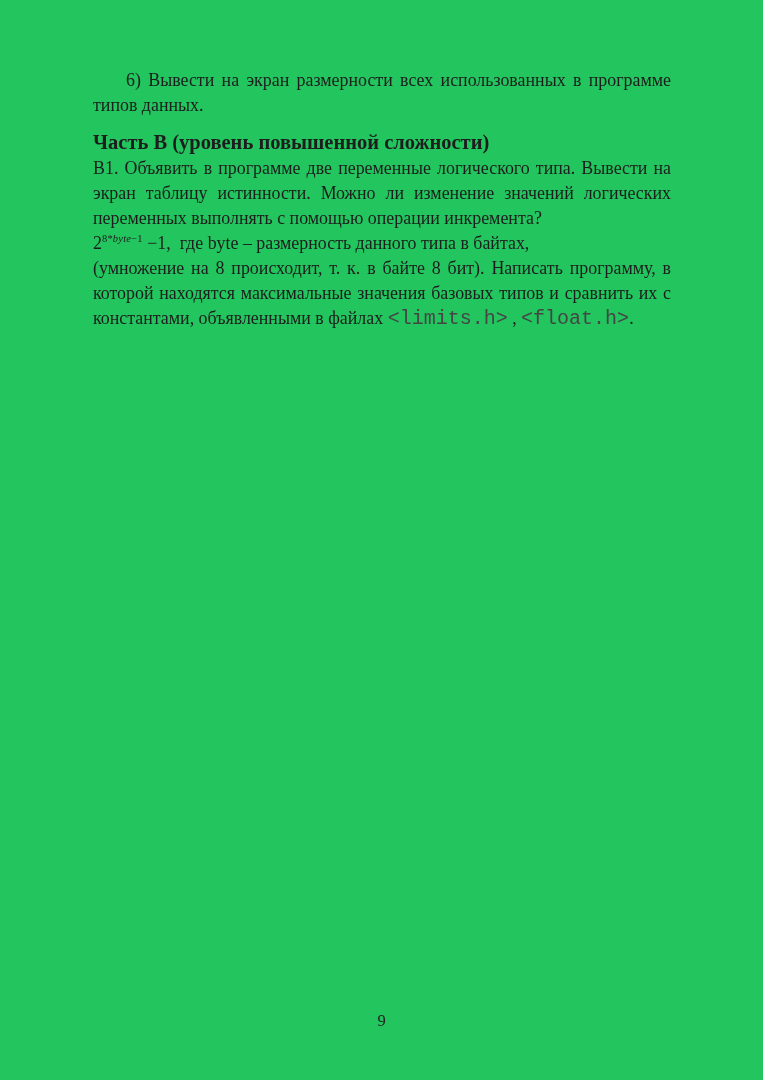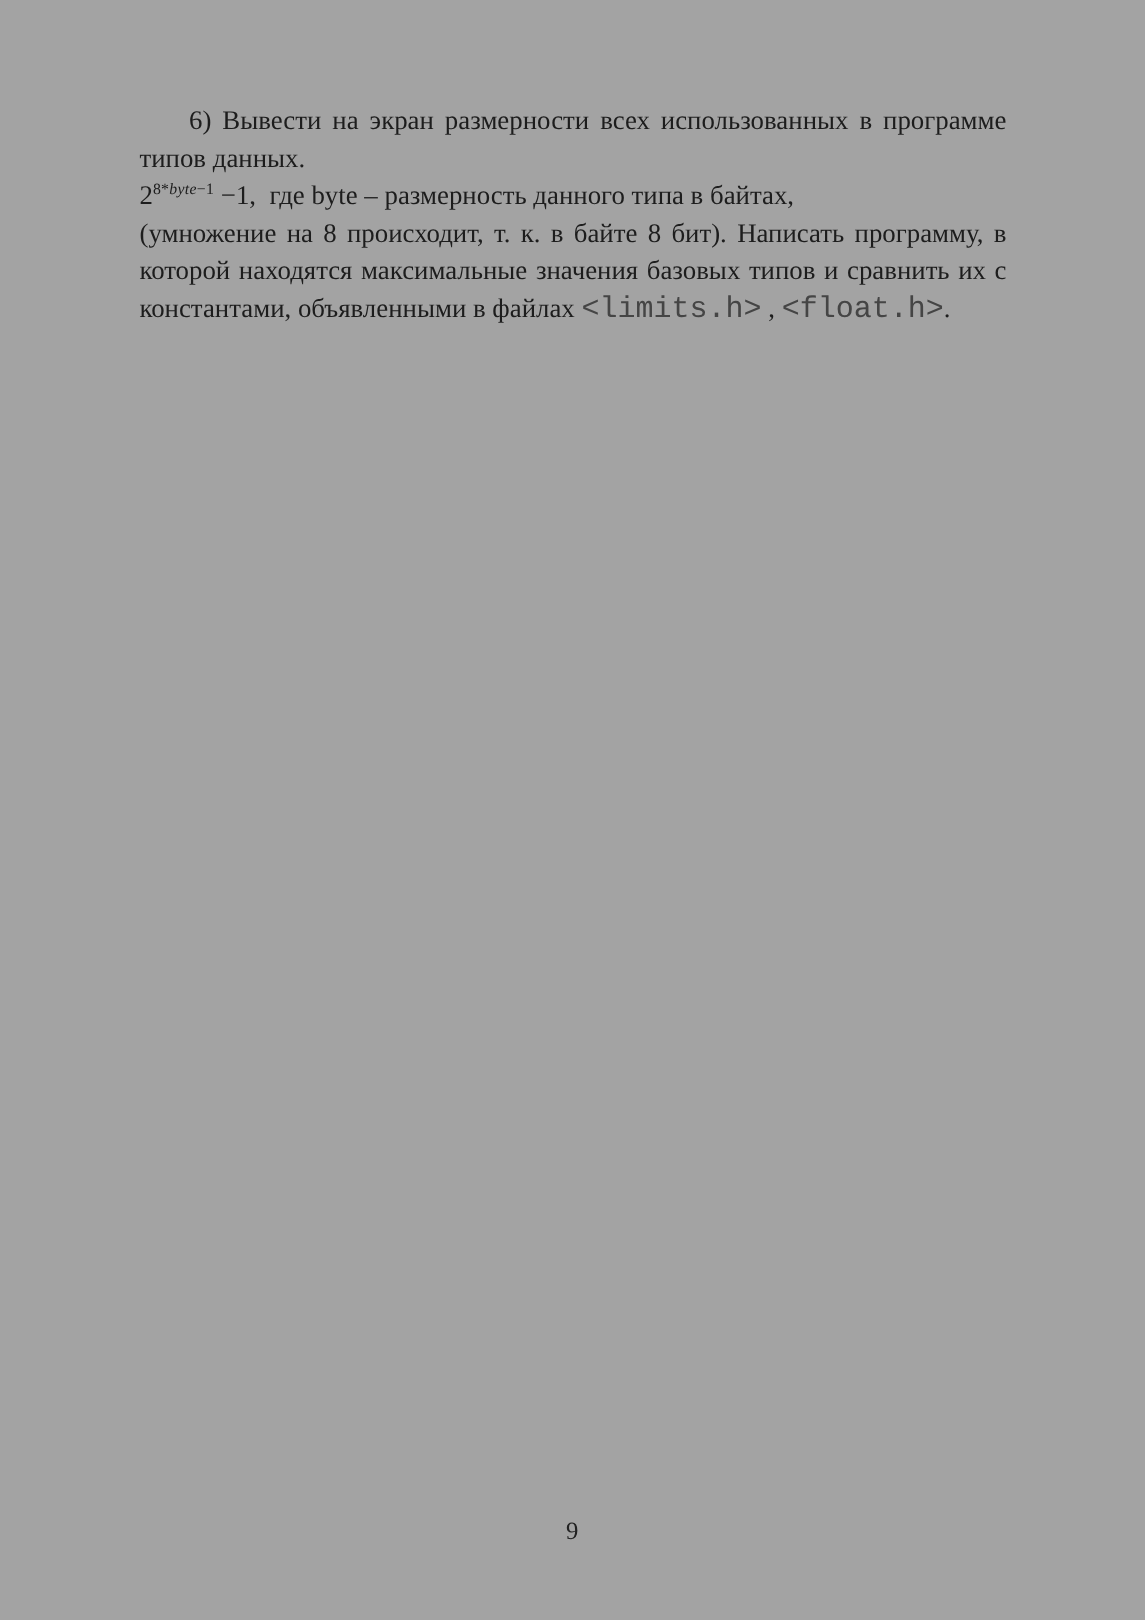--- a/index.html
+++ b/index.html
@@ -11,21 +11,21 @@
     width: 763px;
     height: 1080px;
     position: relative;
     overflow: hidden;
     font-family: "Liberation Serif", serif;
     color: #1d1d1d;
   }
   .page {
     position: absolute;
     inset: 0;
-    background: #a3a3a3;
+    background: #22c55e;
   }
   .text-block {
     position: absolute;
     left: 93px;
     top: 68px;
     width: 578px;
     font-size: 17.9px;
     line-height: 25px;
   }
   .text-block p {
@@ -73,21 +73,23 @@
   }
 </style>
 </head>
 <body>
 
 <div class="page">
   <div class="text-block">
 
     <p class="para-indent"><span>6) Вывести на экран размерности всех использованных в программе типов данных.</span></p>
 
+    <h1 class="section-heading">Часть В (уровень повышенной сложности)</h1>
 
+    <p>В1. Объявить в программе две переменные логического типа. Вывести на экран таблицу истинности. Можно ли изменение значений логических переменных выполнять с помощью операции инкремента?</p>
 
 
     <p class="formula-line"><span>2</span><sup class="exp"><span>8*</span><i>byte</i><span>−1</span></sup><span> −1,</span><span>  где byte – размерность данного типа в байтах,</span></p>
 
     <p><span>(умножение на 8 происходит, т. к. в байте 8 бит). Написать программу, в которой находятся максимальные значения базовых типов и сравнить их с константами, объявленными в файлах </span><span class="mono">&lt;limits.h&gt;</span><span> , </span><span class="mono">&lt;float.h&gt;</span><span>.</span></p>
 
 
 
   </div>
 

